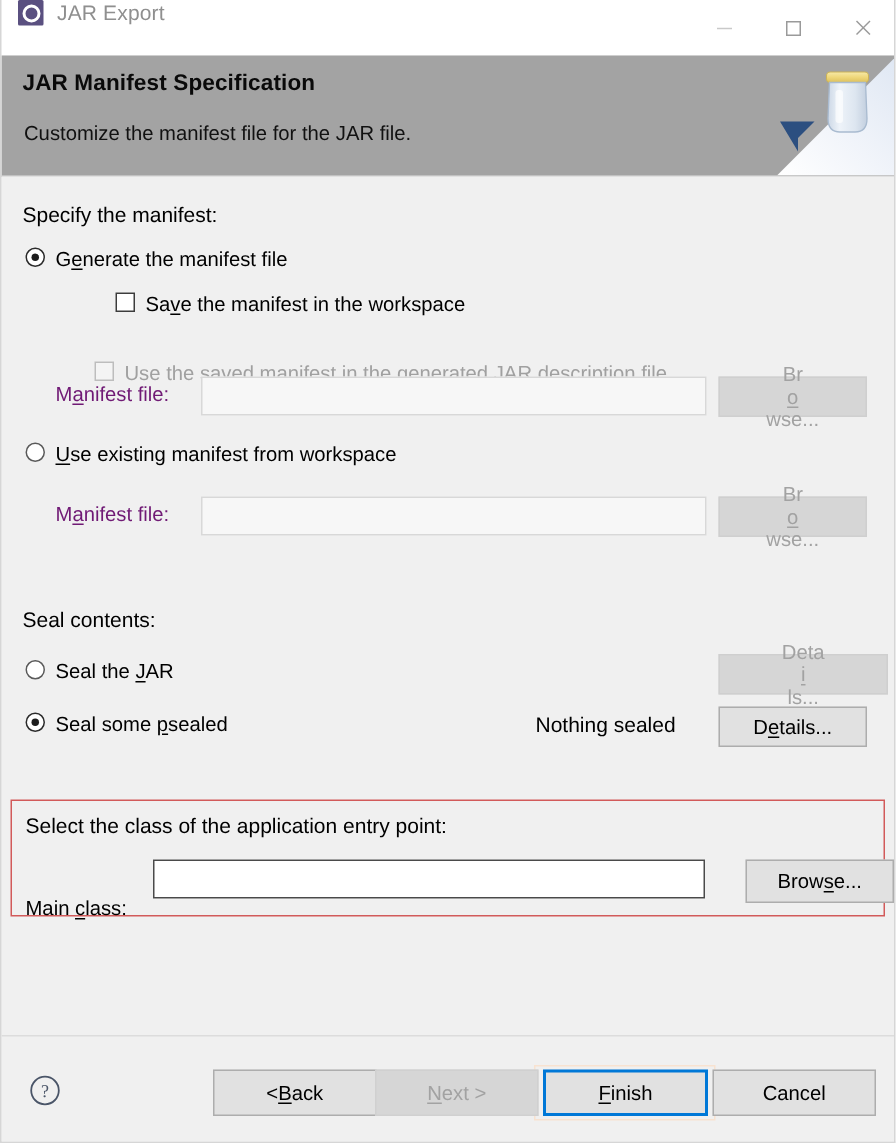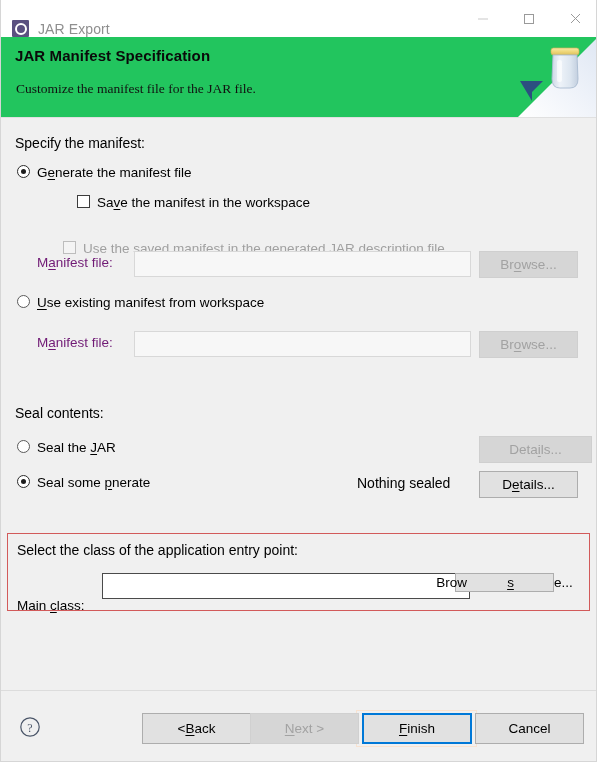--- a/index.html
+++ b/index.html
@@ -29,21 +29,21 @@
   }
 
   
   .titlebar {
     position: absolute;
     top: 0; left: 0;
     width: 597px;
     height: 37px;
     background: #ffffff;
     display: flex;
-    align-items: flex-end;
+    align-items: flex-start;
   }
   .title-icon {
     width: 17px;
     height: 17px;
     margin-left: 11px;
     margin-right: 9px;
     position: relative;
     background: #5a5080;
     border-radius: 1px;
     flex: none;
@@ -85,41 +85,40 @@
     color: #b4b4b4;
   }
   .win-btn svg { display: block; }
 
   
   .header {
     position: absolute;
     top: 37px; left: 0;
     width: 597px;
     height: 81px;
-    background: #22c55e;
+    background: #a3a3a3;
     border-bottom: 1px solid #e0e0e0;
     box-sizing: border-box;
     overflow: hidden;
   }
   .header-title {
     position: absolute;
     left: 14px;
     top: 10px;
     font-size: 15px;
     font-weight: bold;
     color: #0a0a0a;
     letter-spacing: 0.1px;
   }
   .header-desc {
     position: absolute;
     left: 15px;
     top: 44px;
     font-size: 13.5px;
     color: #111111;
-    font-family: Liberation Serif, serif;
   }
   .header-art {
     position: absolute;
     right: 0;
     top: 0;
     width: 88px;
     height: 80px;
   }
 
   
@@ -208,20 +207,21 @@
     font-size: 13.5px;
     background: #e1e1e1;
     border: 1px solid #adadad;
     color: #000;
     white-space: nowrap;
   }
   .btn.disabled {
     background: #d6d6d6;
     border: 1px solid #cfcfcf;
     color: #a2a2a2;
+    flex-direction: column;
   }
 
   .field-label {
     position: absolute;
     font-size: 13.5px;
     color: #000;
   }
   .field-label.disabled { color: #701a75; }
 
   
@@ -384,34 +384,34 @@
       <span class="ctl-label"><span>Seal the </span><u class="mn">J</u><span>AR</span></span>
     </div>
     <div class="btn disabled" style="left:478px; top:318px; width:113px; height:27px;">
         <span>Deta</span>
         <u class="mn">i</u>
         <span>ls...</span>
       </div>
 
     <div class="row" style="left:16px; top:357px;">
       <span class="radio checked"></span>
-      <span class="ctl-label"><span>Seal some </span><u class="mn">p</u><span>nerate</span></span>
+      <span class="ctl-label"><span>Seal some </span><u class="mn">p</u><span>sealed</span></span>
     </div>
     <div class="section-label" style="left:356px; top:357px;">Nothing sealed</div>
     <div class="btn" style="left:478px; top:353px; width:99px; height:27px;">
         <span>D</span>
         <u class="mn">e</u>
         <span>tails...</span>
       </div>
 
     <div class="entry-group" style="left:6px; top:415px; width:583px; height:78px;"></div>
     <div class="section-label" style="left:16px; top:424px;">Select the class of the application entry point:</div>
     <div class="field-label" style="left:16px; top:480px;"><span>Main </span><u class="mn">c</u><span>lass:</span></div>
     <input class="field enabled" style="left: 101px; top: 455px; width: 368px; height: 26px; padding: 0px 4px; font-family: &quot;Liberation Sans&quot;, sans-serif; font-size: 13.5px; outline: none;" value="">
-    <div class="btn" style="left:454px; top:455px; width:99px; height:19px;gap:40px;">
+    <div class="btn" style="left:496px; top:455px; width:99px; height:29px;">
         <span>Brow</span>
         <u class="mn">s</u>
         <span>e...</span>
       </div>
 
   </div>
 
   <div class="footer"></div>
 
   <div class="help-icon">

